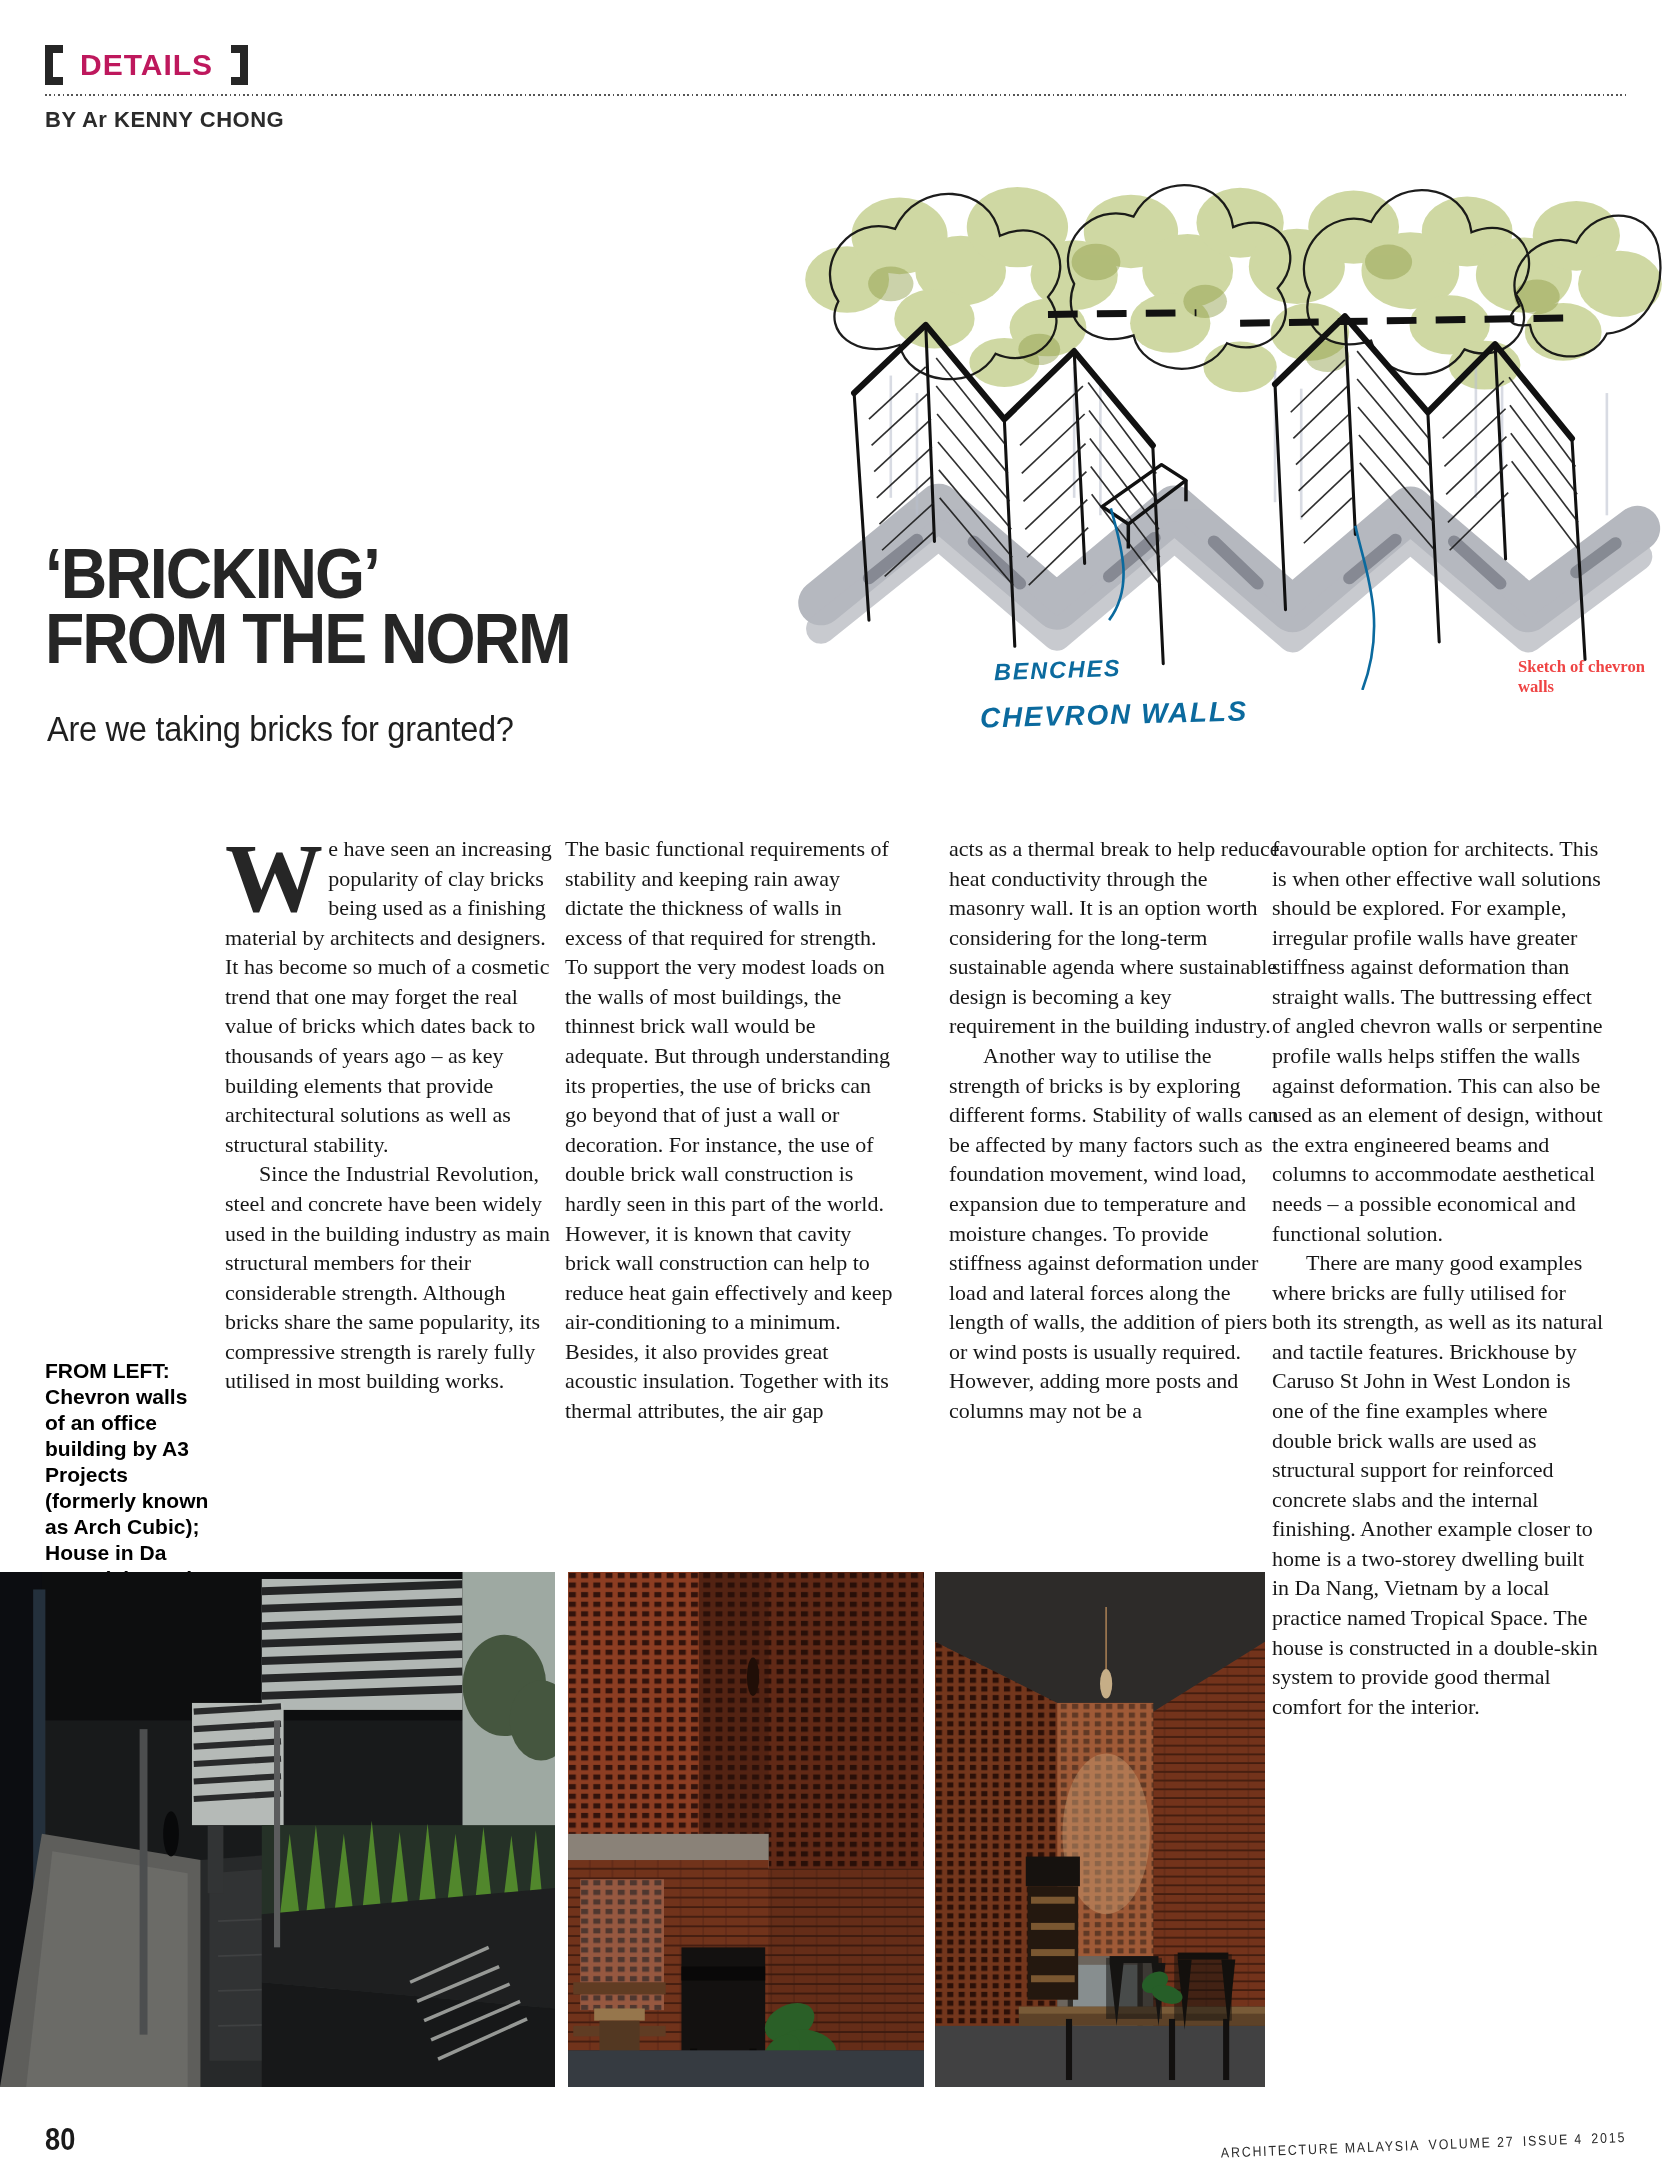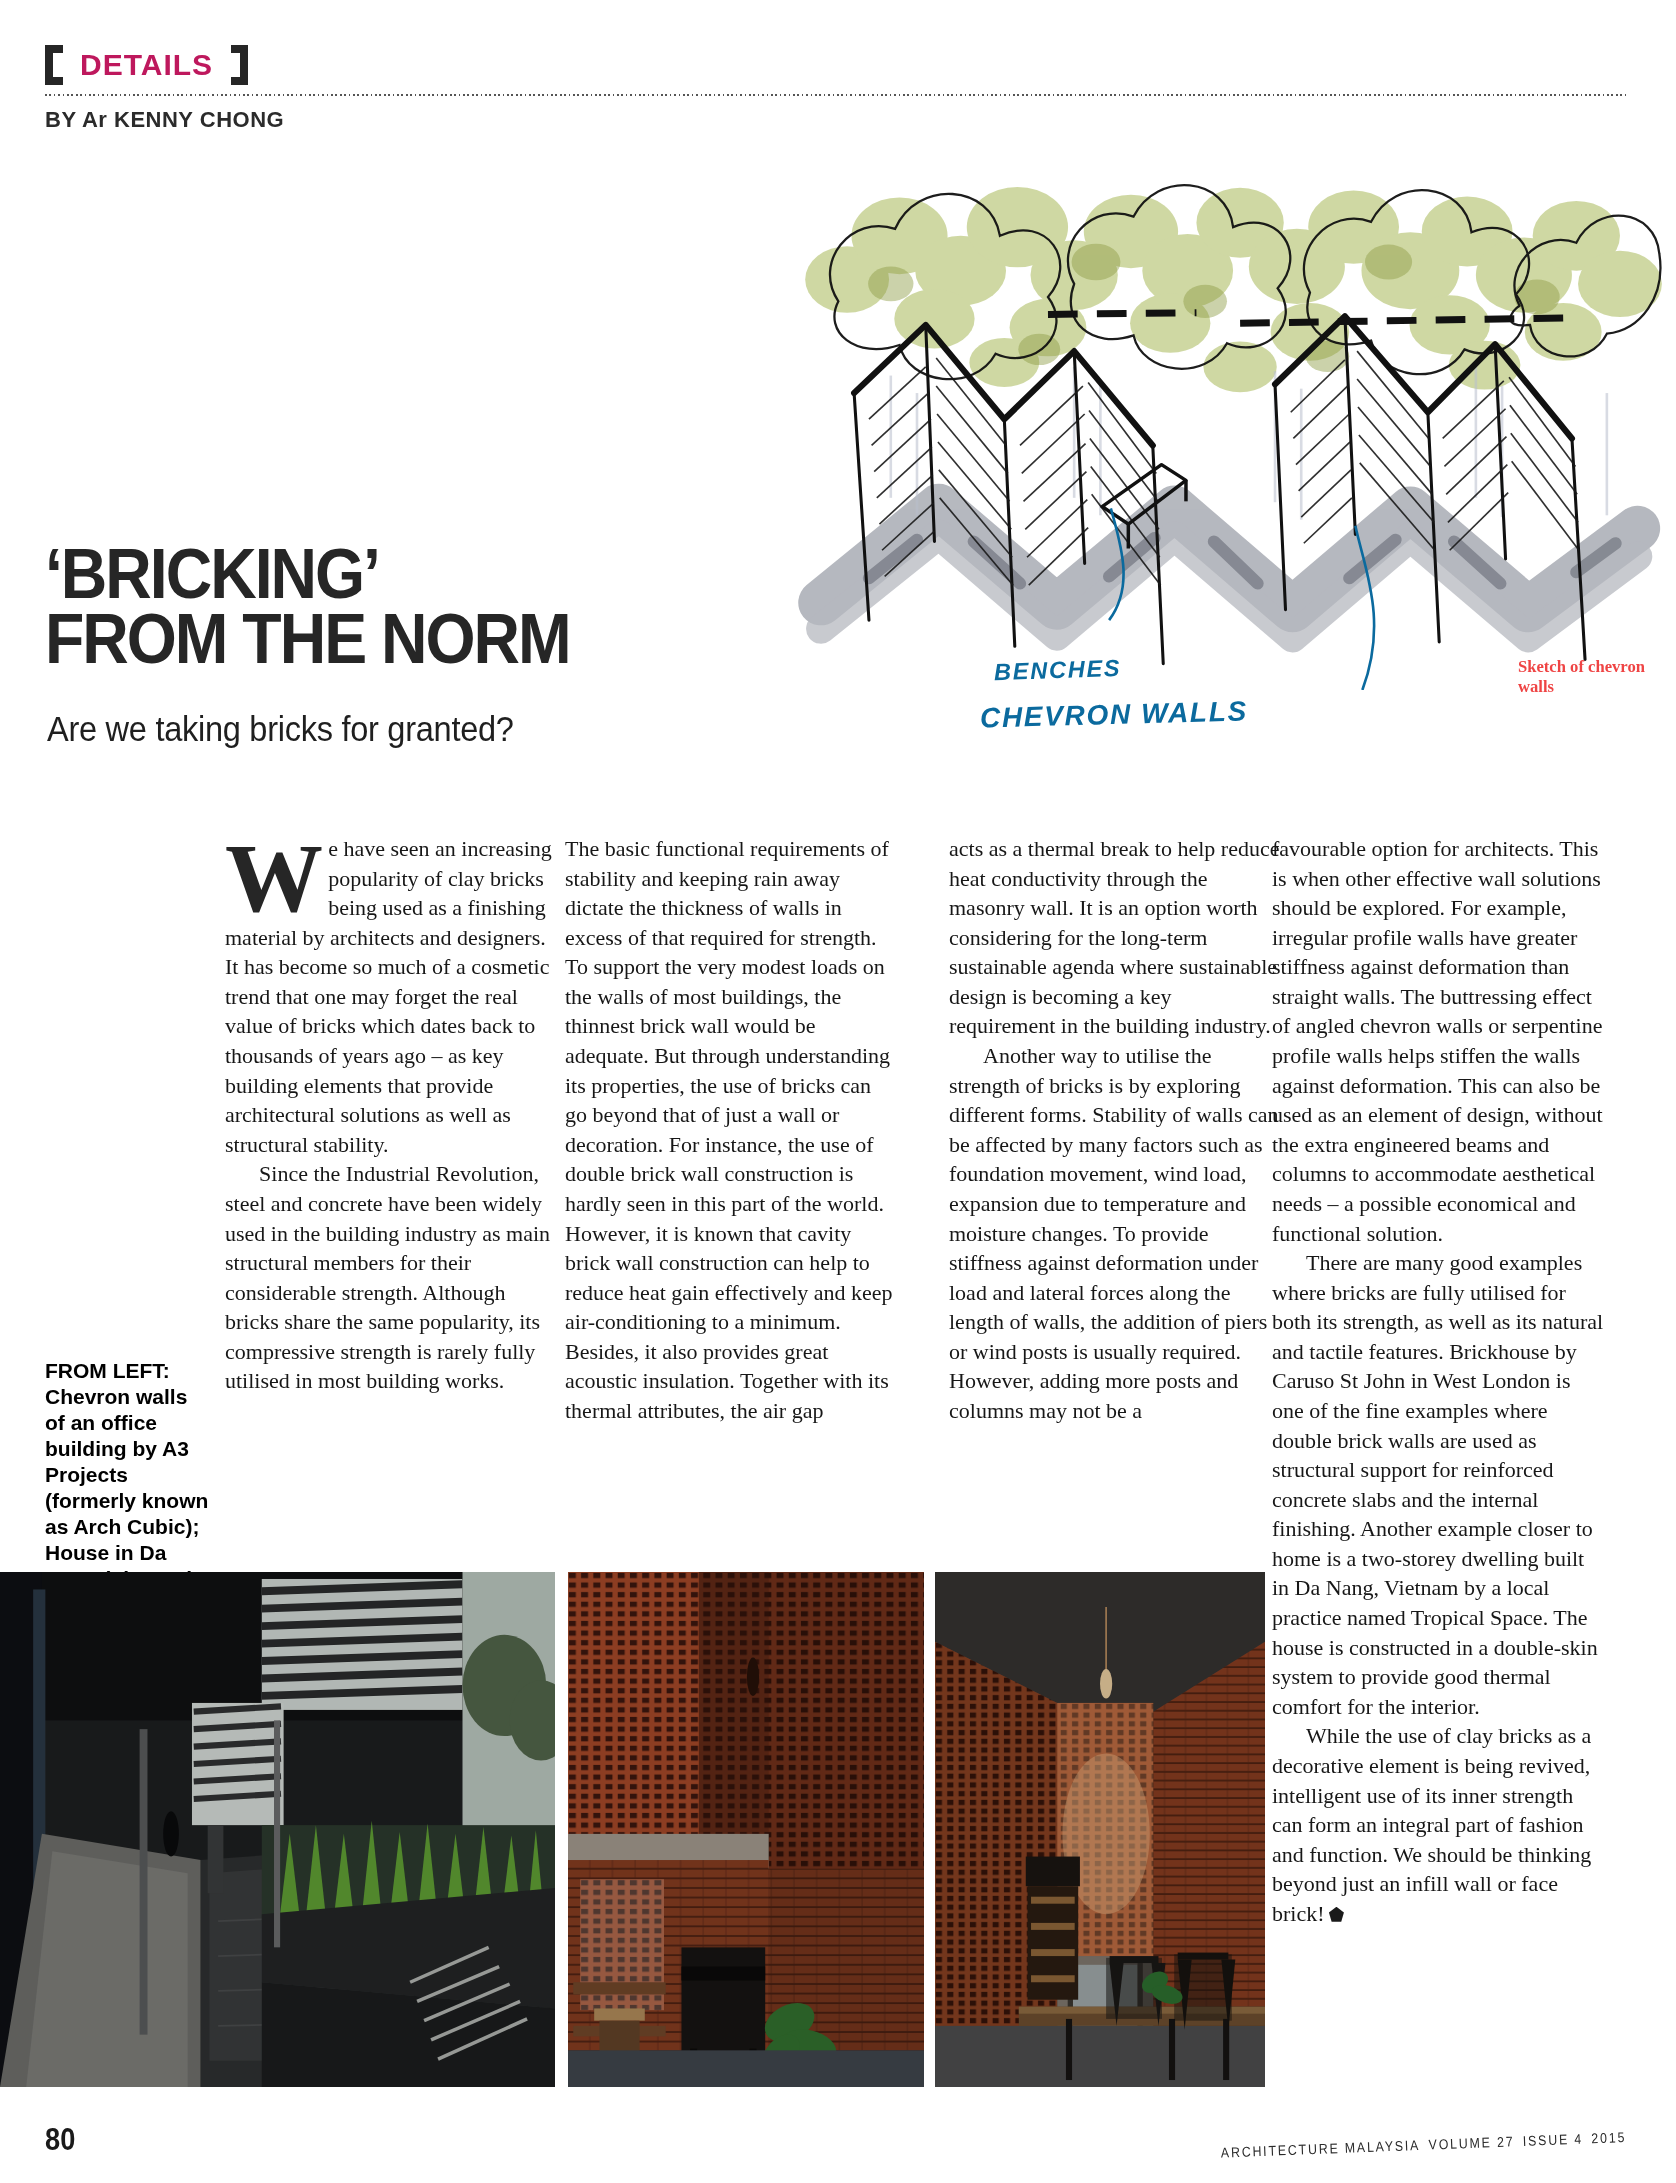--- a/index.html
+++ b/index.html
@@ -325,21 +325,20 @@
 </div>
 
 <div id="col3" class="col">
   <p class="first">acts as a thermal break to help reduce heat conductivity through the masonry wall. It is an option worth considering for the long-term sustainable agenda where sustainable design is becoming a key requirement in the building industry.</p>
   <p>Another way to utilise the strength of bricks is by exploring different forms. Stability of walls can be affected by many factors such as foundation movement, wind load, expansion due to temperature and moisture changes. To provide stiffness against deformation under load and lateral forces along the length of walls, the addition of piers or wind posts is usually required. However, adding more posts and columns may not be a</p>
 </div>
 
 <div id="col4" class="col">
   <p class="first">favourable option for architects. This is when other effective wall solutions should be explored. For example, irregular profile walls have greater stiffness against deformation than straight walls. The buttressing effect of angled chevron walls or serpentine profile walls helps stiffen the walls against deformation. This can also be used as an element of design, without the extra engineered beams and columns to accommodate aesthetical needs – a possible economical and functional solution.</p>
   <p>There are many good examples where bricks are fully utilised for both its strength, as well as its natural and tactile features. Brickhouse by Caruso St John in West London is one of the fine examples where double brick walls are used as structural support for reinforced concrete slabs and the internal finishing. Another example closer to home is a two-storey dwelling built in Da Nang, Vietnam by a local practice named Tropical Space. The house is constructed in a double-skin system to provide good thermal comfort for the interior.</p>
-  <p><span>While the use of clay bricks as a decorative element is being revived, intelligent use of its inner strength can form an integral part of fashion and function. We should be thinking beyond just an infill wall or face brick!</span><span class="endmark"></span></p>
 </div>
 
 <div id="photos">
 
   <div id="photo1" class="photo">
     <svg viewBox="0 0 636 590" preserveAspectRatio="none">
       <rect width="636" height="590" fill="#1d1f20"></rect>
       <rect x="0" y="0" width="636" height="170" fill="#101112"></rect>
       <rect x="300" y="8" width="230" height="150" fill="#cfd6d2"></rect>
       <g stroke="#2a2c2d" stroke-width="9">

